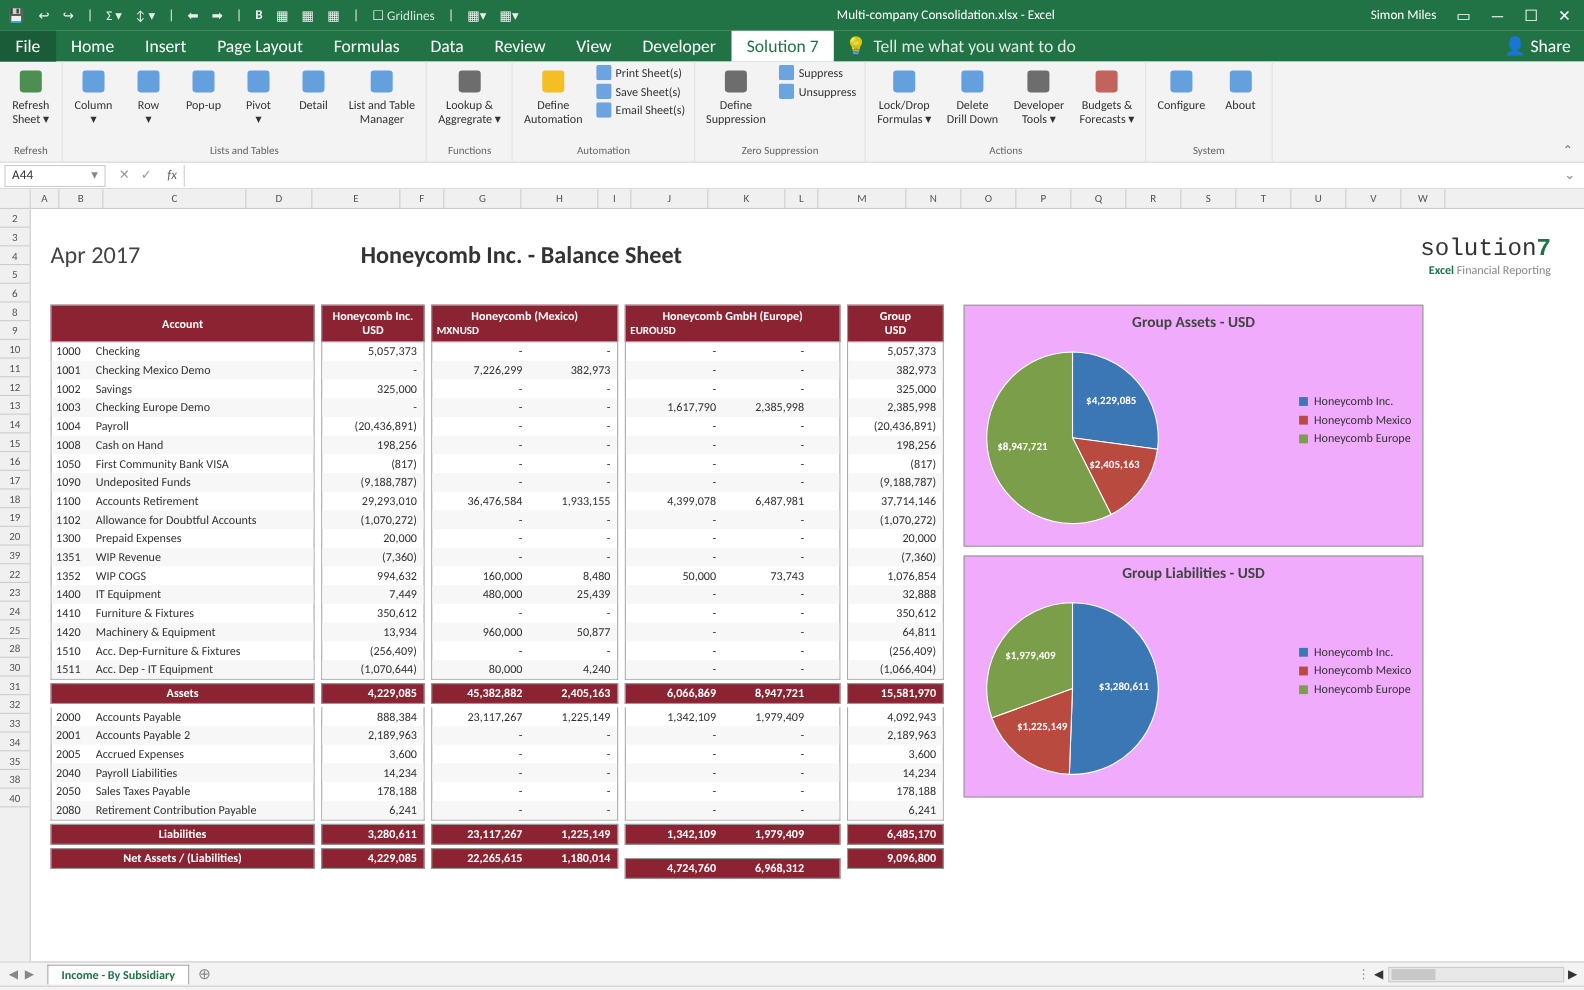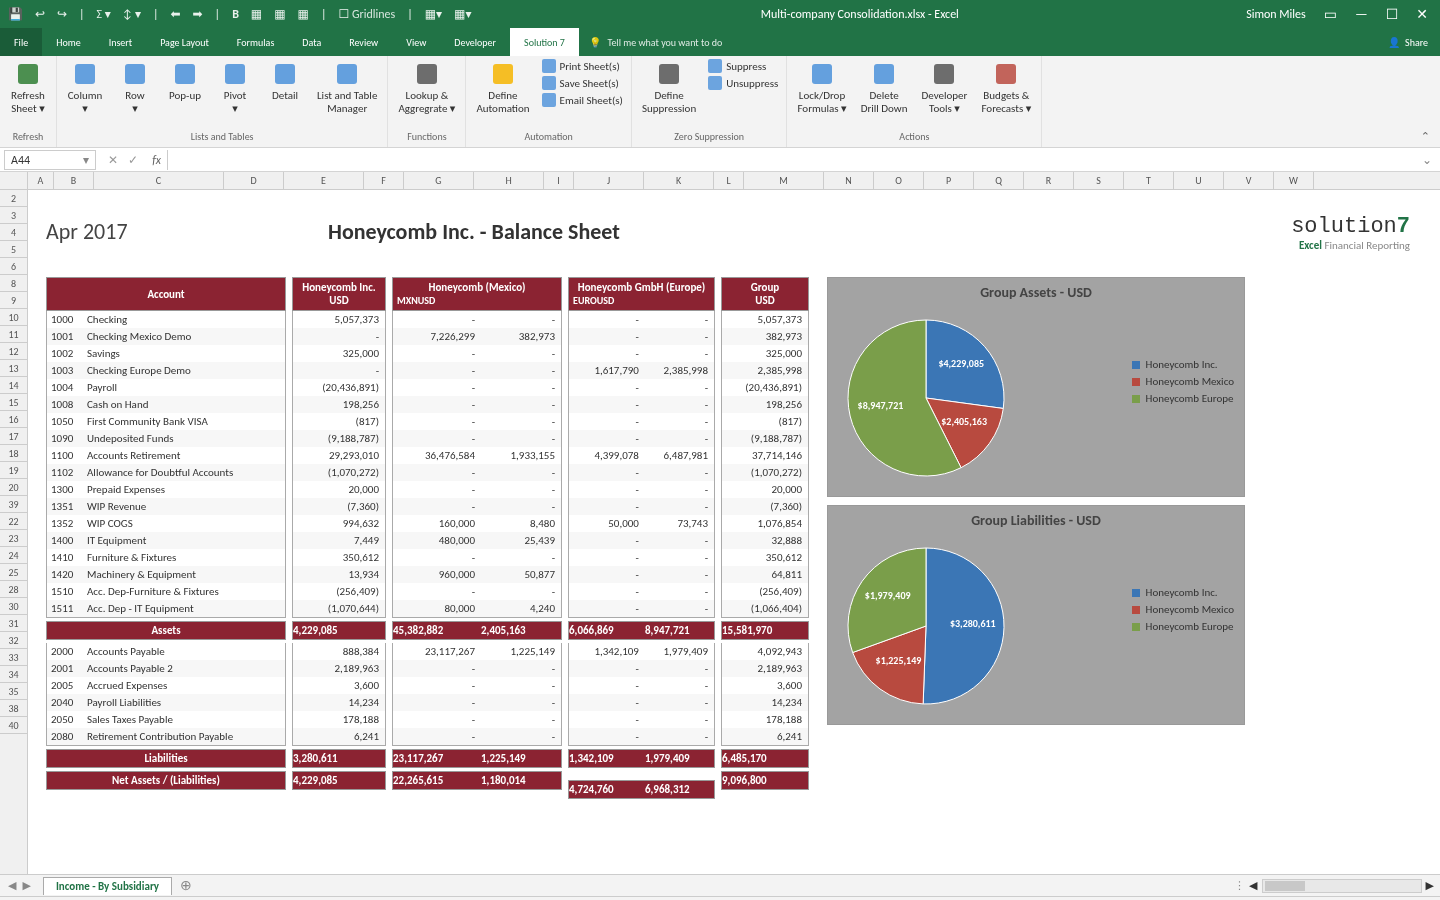--- a/index.html
+++ b/index.html
@@ -7,21 +7,21 @@
 
 
 .titlebar { height: 28px; background: #217346; display: flex; align-items: center; color: #fff; font-size: 12px; }
 .titlebar .qat { display: flex; gap: 12px; padding: 0 8px; align-items: center; }
 .titlebar .qat span { opacity: .9; cursor: pointer; }
 .titlebar .title { flex: 1; text-align: center; font-size: 12px; }
 .titlebar .user { padding: 0 6px; font-size: 12px; }
 .titlebar .winbtns { display: flex; gap: 18px; padding: 0 12px; font-size: 14px; }
 
 
-.menubar { height: 28px; background: #217346; display: flex; align-items: stretch; color: #fff; font-size: 10px; }
+.menubar { height: 28px; background: #217346; display: flex; align-items: stretch; color: #fff; font-size: 16px; }
 .menubar .tab { padding: 0 14px; display: flex; align-items: center; cursor: pointer; }
 .menubar .tab.active { background: #fff; color: #217346; }
 .menubar .filetab { background: #1a5c38; }
 .menubar .tellme { margin-left: 10px; display: flex; align-items: center; gap: 6px; opacity: .85; }
 .menubar .share { margin-left: auto; padding: 0 12px; display: flex; align-items: center; gap: 4px; }
 
 
 .ribbon { height: 92px; background: #f3f3f3; border-bottom: 1px solid #d4d4d4; display: flex; font-size: 11px; }
 .rgroup { border-right: 1px solid #e1e1e1; padding: 2px 6px; display: flex; flex-direction: column; }
 .rgroup .items { flex: 1; display: flex; gap: 6px; align-items: flex-start; }
@@ -71,24 +71,24 @@
 .acctname { width: 200px; padding-left: 4px; }
 .num { text-align: right; padding-right: 6px; }
 .w-inc { width: 92px; }
 .w-mex { width: 88px; }
 .w-mexu { width: 80px; }
 .w-eur { width: 88px; }
 .w-euru { width: 80px; }
 .w-grp { width: 86px; }
 .subtotal { background: #8b2332; color: #fff; font-weight: bold; font-size: 11px; height: 19px; display: flex; align-items: center; border: 1px solid #999; margin-top: 3px; }
 .subtotal .slabel { flex: 1; text-align: center; }
-.subtotal .snum { padding-right: 6px; }
+.subtotal .snum { text-align: right; padding-right: 6px; }
 
 .charts { margin-left: 12px; display: flex; flex-direction: column; gap: 8px; }
-.chartbox { border: 1px solid #999; width: 418px; height: 220px; padding: 6px 8px; position: relative; background: #a3a3a3; }
+.chartbox { border: 1px solid #999; width: 418px; height: 220px; padding: 6px 8px; position: relative; background: #f0abfc; }
 .chartbox .ctitle { text-align: center; font-size: 14px; font-weight: 600; color: #444; }
 .chartbox svg { position: absolute; left: 8px; top: 30px; }
 .legend { position: absolute; right: 10px; top: 80px; font-size: 11px; }
 .legend .li { display: flex; align-items: center; gap: 6px; margin-bottom: 4px; }
 .legend .sw { width: 8px; height: 8px; }
 
 
 .sheettabs { height: 22px; background: #f3f3f3; border-top: 1px solid #ccc; display: flex; align-items: center; font-size: 11px; }
 .sheettabs .navarrows { padding: 0 8px; color: #888; display: flex; gap: 6px; }
 .sheettabs .stab { padding: 2px 12px; border: 1px solid #aaa; border-bottom: none; background: #fff; font-weight: bold; color: #217346; margin-left: 4px; }
@@ -344,20 +344,41 @@
             <div class="ricon">
               <svg width="26" height="26">
                 <rect x="3" y="3" width="20" height="20" rx="3" fill="#b84a3f" opacity="0.85"></rect>
               </svg>
             </div>
             <div class="rlabel">Budgets &amp;
 Forecasts ▾</div>
           </div>
         </div>
         <div class="label">Actions</div>
+      </div>
+      <div class="rgroup">
+        <div class="items">
+          <div class="rbtn">
+            <div class="ricon">
+              <svg width="26" height="26">
+                <rect x="3" y="3" width="20" height="20" rx="3" fill="#4a90d9" opacity="0.85"></rect>
+              </svg>
+            </div>
+            <div class="rlabel">Configure</div>
+          </div>
+          <div class="rbtn">
+            <div class="ricon">
+              <svg width="26" height="26">
+                <rect x="3" y="3" width="20" height="20" rx="3" fill="#4a90d9" opacity="0.85"></rect>
+              </svg>
+            </div>
+            <div class="rlabel">About</div>
+          </div>
+        </div>
+        <div class="label">System</div>
       </div>
     </div>
   <div class="ribbon-collapse">⌃</div>
 </div>
 
 <div class="fbar">
   <div class="namebox">
       <span>A44</span> 
       <span style="margin-left:auto;color:#888">▾</span>
     </div>
@@ -766,21 +787,21 @@
           <div class="subtotal">
               <span class="snum w-mex">23,117,267</span>
               <span class="snum w-mexu">1,225,149</span>
             </div>
           <div class="subtotal" style="margin-top:3px">
               <span class="snum w-mex">22,265,615</span>
               <span class="snum w-mexu">1,180,014</span>
             </div>
         </div>
 
-        <div class="tblcol" style="width:147px">
+        <div class="tblcol" style="width:196px">
           <div class="thdr two">
             <div>Honeycomb GmbH (Europe)</div>
             <div class="sub">
                 <span>EURO</span>
                 <span>USD</span>
               </div>
           </div>
           <div class="tbox" id="eur-rows">
               <div class="trow">
                 <span class="num w-eur">-</span>

